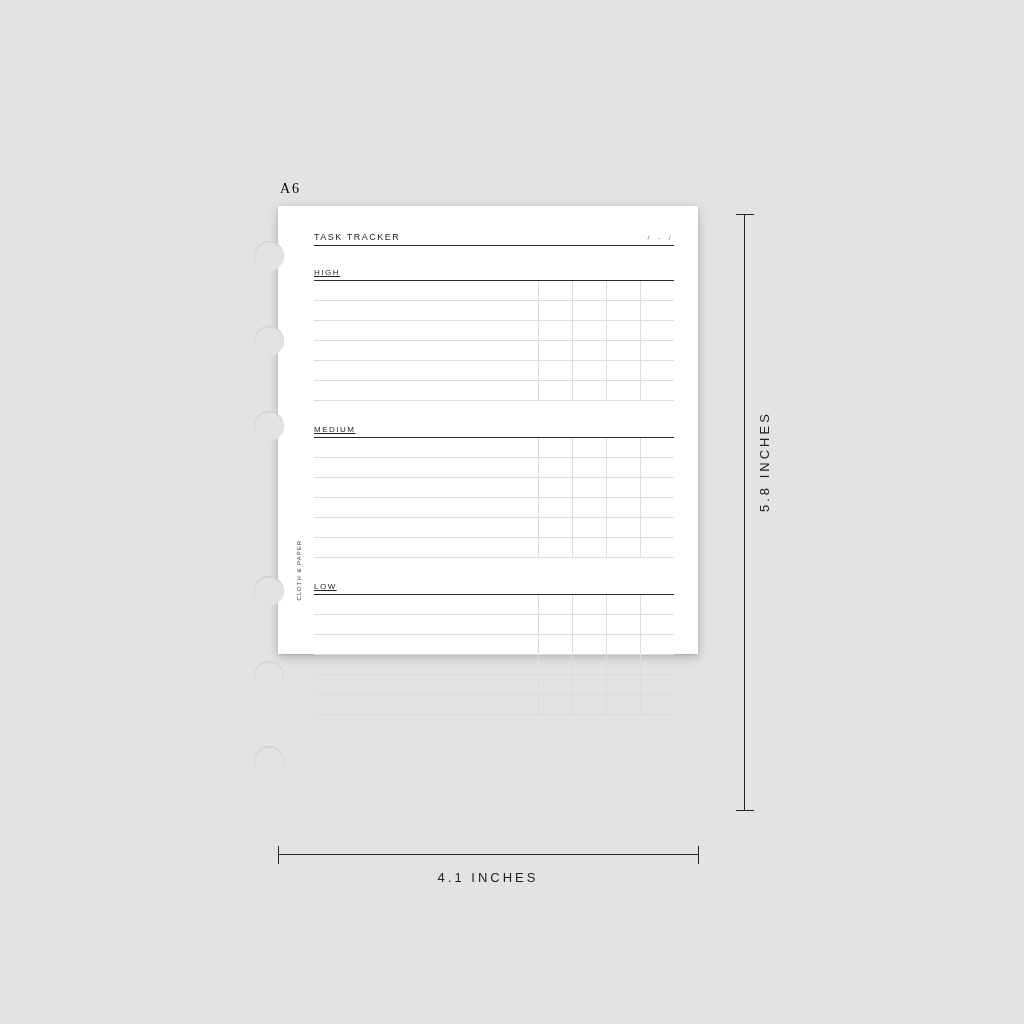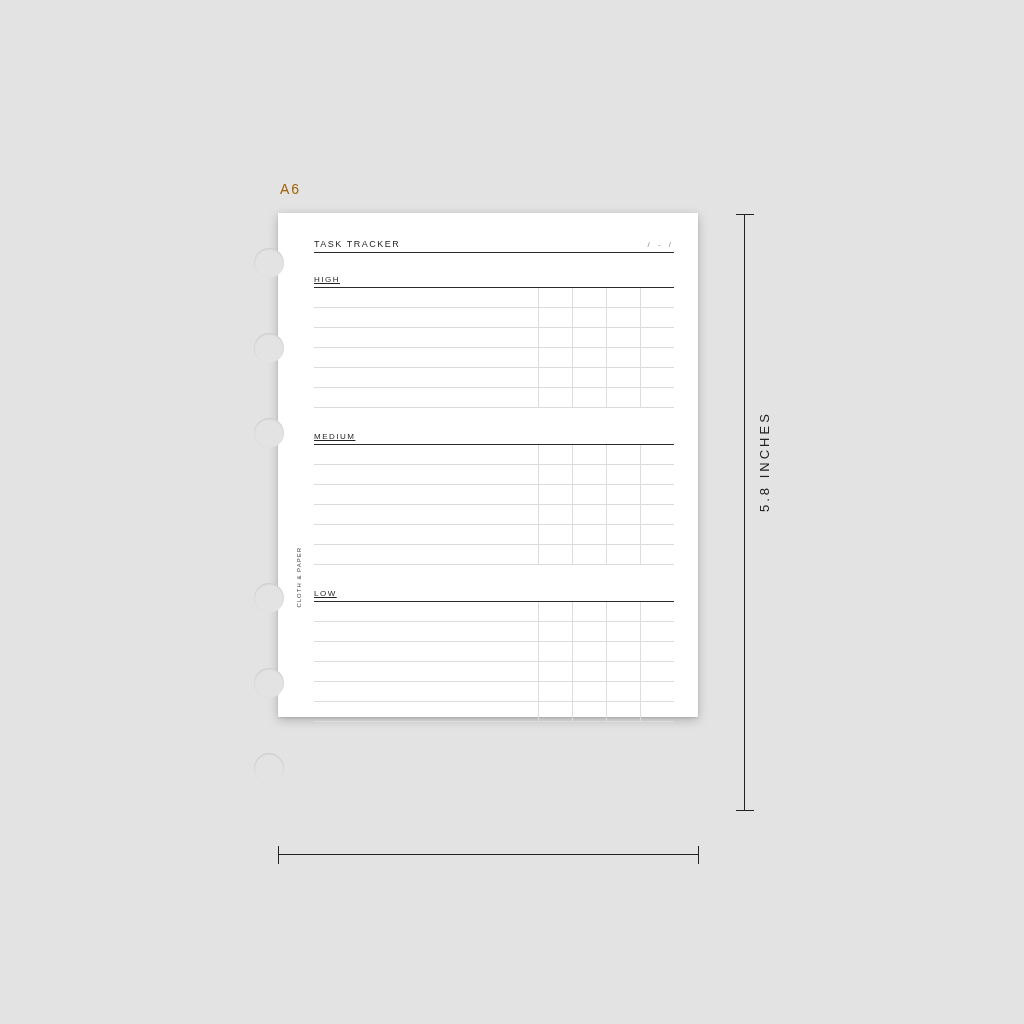--- a/index.html
+++ b/index.html
@@ -14,30 +14,31 @@
     position: absolute;
     left: 0; top: 0;
     width: 1024px; height: 1024px;
   }
   .size-label {
     position: absolute;
     left: 280px;
     top: 181px;
     font-size: 14px;
     letter-spacing: 2px;
-    color: #a16207;
+    color: #000000;
+    font-family: Liberation Serif, serif;
   }
 
   
   .sheet {
     position: absolute;
     left: 278px;
-    top: 213px;
+    top: 206px;
     width: 420px;
-    height: 504px;
+    height: 448px;
     background: #ffffff;
     box-shadow: 0 3px 10px rgba(0,0,0,0.22), 0 1px 2px rgba(0,0,0,0.12);
   }
   .sheet-inner {
     position: absolute;
     left: 36px;
     right: 24px;
     top: 26px;
     bottom: 20px;
   }
@@ -339,14 +340,15 @@
   </div>
 
   <div class="dim-right-line"></div>
   <div class="dim-right-cap" style="top:214px"></div>
   <div class="dim-right-cap" style="top:810px"></div>
   <div class="dim-right-label">5.8 INCHES</div>
 
   <div class="dim-bottom-line"></div>
   <div class="dim-bottom-cap" style="left:278px"></div>
   <div class="dim-bottom-cap" style="left:698px"></div>
+  <div class="dim-bottom-label">4.1 INCHES</div>
 
 </div>
 
 </body></html>

